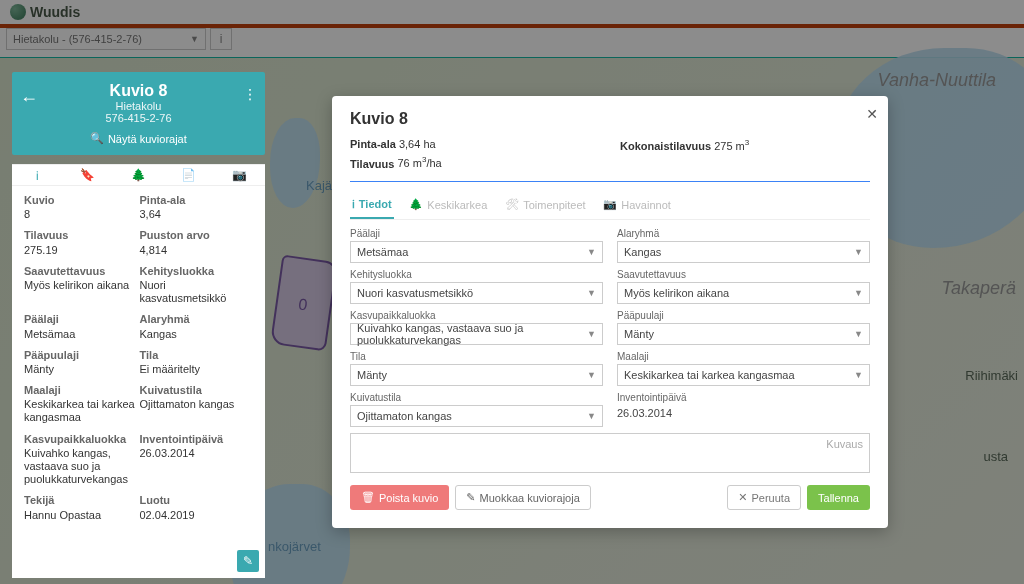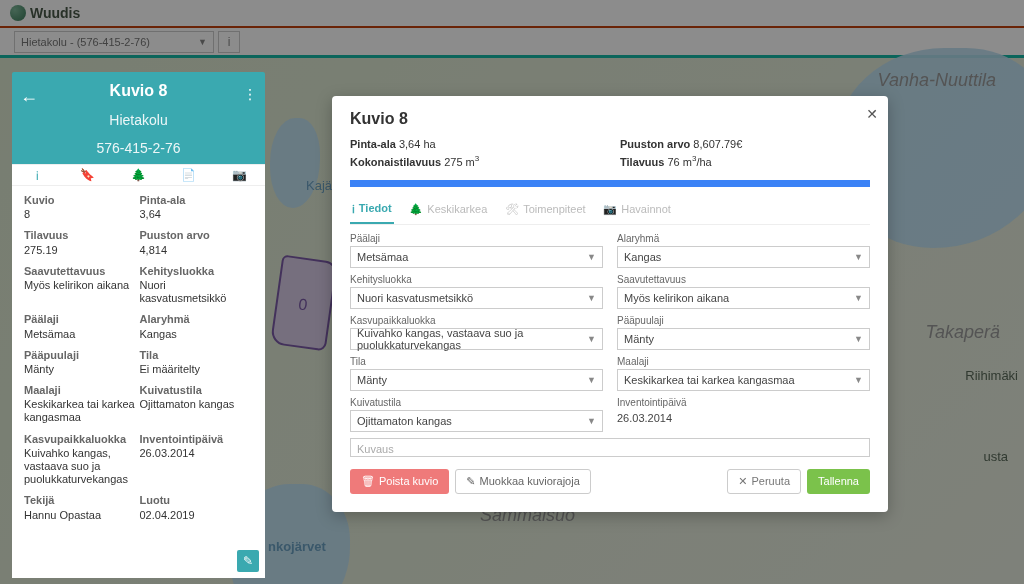--- a/index.html
+++ b/index.html
@@ -1,43 +1,43 @@
 <!DOCTYPE html>
 <html><head>
 <meta charset="utf-8">
 <style>
 * { box-sizing: border-box; margin: 0; padding: 0; font-family: -apple-system, BlinkMacSystemFont, "Segoe UI", Arial, sans-serif; }
 body { width: 1024px; height: 584px; overflow: hidden; background: #e8ece4; position: relative; }
 
 
-.topbar { height: 28px; background: #fff; border-bottom: 2px solid #c2410c; display: flex; align-items: center; padding: 0 10px; }
+.topbar { height: 28px; background: #fff; border-bottom: 4px solid #c2410c; display: flex; align-items: center; padding: 0 10px; }
 .logo { display: flex; align-items: center; font-weight: 600; color: #4a5a4a; font-size: 14px; }
 .logo-mark { width: 16px; height: 16px; border-radius: 50%; background: radial-gradient(circle at 30% 30%, #7fb89a, #3a7a5a); margin-right: 4px; }
 
 
-.searchrow { height: 30px; background: #fff; border-bottom: 3px solid #14b8a6; display: flex; align-items: center; padding: 0 14px; }
+.searchrow { height: 30px; background: #fff; border-bottom: 1px solid #14b8a6; display: flex; padding: 0 6px; }
 .combo { width: 200px; height: 22px; border: 1px solid #ccc; background: #fff; font-size: 11px; color: #777; padding: 0 6px; display: flex; align-items: center; justify-content: space-between; }
 .mini-btn { width: 22px; height: 22px; border: 1px solid #ccc; background: #fff; margin-left: 4px; display:flex; align-items:center; justify-content:center; color:#888; font-size:12px; }
 
 
 .map-area { position: absolute; top: 58px; left: 0; right: 0; bottom: 0; background:
   linear-gradient(135deg, rgba(200, 220, 180, .4) 0%, rgba(230, 235, 220, .2) 100%),
   #e6ecdf; }
 .map-label { position: absolute; font-size: 13px; color: #5a6a5a; }
 .map-label.big { font-size: 18px; font-style: italic; color: #999; }
 .lake { position: absolute; background: #bcdff2; border-radius: 50% 40% 55% 45%; opacity: .9; }
 .parcel { position: absolute; width: 56px; height: 90px; background: #d7cbe6; border: 2px solid #7a5aa6; top: 200px; left: 276px; transform: rotate(8deg); border-radius: 6px 12px 8px 14px; }
 .parcel span { font-size: 16px; color: #7a5aa6; position: absolute; top: 42%; left: 40%; }
 
 
 .sidecard { position: absolute; left: 12px; top: 72px; width: 253px; background: #3aa9b0; color: #fff; padding: 10px; border-radius: 2px; }
 .sidecard .back { position: absolute; left: 8px; top: 14px; font-size: 18px; cursor:pointer; }
 .sidecard .menu { position: absolute; right: 8px; top: 14px; font-size: 14px; cursor:pointer; }
 .sidecard h3 { text-align: center; font-weight: 600; font-size: 16px; }
-.sidecard .sub { text-align: center; font-size: 14px; opacity: .9; margin-top: 12px; }
+.sidecard .sub { text-align: center; font-size: 11px; opacity: .9; margin-top: 0; }
 .sidecard .showline { text-align: center; font-size: 11px; margin-top: 8px; display:flex; justify-content:center; align-items:center; gap:4px; }
 
 
 .toolstrip { position: absolute; left: 12px; top: 164px; width: 253px; height: 22px; background: #fff; display: flex; border-top:1px solid #eee; border-bottom:1px solid #eee; }
 .toolstrip div { flex: 1; display:flex; align-items:center; justify-content:center; color:#bbb; font-size:12px; }
 .toolstrip div.active { color:#3aa9b0; }
 
 
 .detail { position: absolute; left: 12px; top: 186px; width: 253px; bottom: 6px; background: #fff; padding: 8px 12px; font-size: 11px; overflow: hidden; }
 .detail-grid { display: grid; grid-template-columns: 1fr 1fr; gap: 8px 2px; }
@@ -45,31 +45,31 @@
 .dv { color: #333; line-height: 1.2; margin-top: 1px; }
 .edit-badge { position: absolute; right: 6px; bottom: 6px; width: 22px; height: 22px; background: #3aa9b0; color: #fff; display:flex; align-items:center; justify-content:center; font-size:12px; border-radius:2px; }
 
 
 .mask { position: absolute; inset: 0; background: rgba(0,0,0,.45); }
 
 
 .modal { position: absolute; left: 332px; top: 96px; width: 556px; background: #fff; border-radius: 4px; box-shadow: 0 4px 16px rgba(0,0,0,.25); padding: 14px 18px 18px; }
 .modal .close { position: absolute; right: 10px; top: 10px; font-size: 14px; color: #555; cursor:pointer; }
 .modal h3 { font-size: 16px; color: #333; font-weight: 600; margin-bottom: 10px; }
-.minfo { display: grid; grid-template-columns: 1fr 1fr; gap: 4px 20px; font-size: 11px; color: #333; border-bottom: 7px solid #3b82f6; padding-bottom: 12px; }
+.minfo { display: grid; grid-template-columns: 1fr 1fr; gap: 4px 20px; font-size: 11px; color: #333; border-bottom: 1px solid #3b82f6; padding-bottom: 12px; }
 .minfo span.lbl { font-weight: 600; }
 
 .tabs { display: flex; gap: 14px; margin-top: 10px; border-bottom: 1px solid #eee; font-size: 11px; }
 .tab { padding: 4px 2px 6px; color: #bbb; display:flex; align-items:center; gap:4px; }
 .tab.active { color: #3aa9b0; border-bottom: 2px solid #3aa9b0; font-weight: 600; }
 
 .form { display: grid; grid-template-columns: 1fr 1fr; gap: 6px 14px; margin-top: 8px; font-size: 11px; }
 .field label { color: #666; font-size: 10px; display:block; margin-bottom: 2px; }
 .select, .tbox { width: 100%; height: 22px; border: 1px solid #ccc; background: #fff; font-size: 11px; color: #444; padding: 0 6px; display:flex; align-items:center; justify-content:space-between; }
-.tbox.big { height: 19px; align-items: flex-start; padding-top: 4px; color:#aaa; }
+.tbox.big { height: 40px; align-items: flex-start; padding-top: 4px; color:#aaa;justify-content:flex-end; }
 .static-val { font-size: 11px; color: #444; padding-top: 2px; }
 
 .modal-footer { display:flex; justify-content:space-between; margin-top: 12px; align-items: center; }
 .btn { font-size: 11px; padding: 5px 10px; border-radius: 3px; border: 1px solid transparent; display:flex; align-items:center; gap:4px; cursor:pointer; }
 .btn-danger { background: #ef7a7a; color: #fff; }
 .btn-plain { background: #fff; border-color: #ccc; color: #666; margin-left: 6px; }
 .btn-cancel { background: #fff; border-color: #ccc; color: #777; margin-right: 6px; }
 .btn-success { background: #7bc24b; color: #fff; text-align: right; }
 .footer-left { display:flex; }
 .footer-right { display:flex; }
@@ -96,25 +96,25 @@
 </div>
 
 <div class="map-area">
   <div class="lake" style="top:60px; left:270px; width:50px; height:90px;"></div>
   <div class="lake" style="top:-10px; right:-30px; width:220px; height:200px;"></div>
   <div class="lake" style="bottom:-40px; left:230px; width:120px; height:140px;"></div>
   <div class="parcel">
       <span>0</span>
     </div>
   <div class="map-label big" style="top:12px; right:28px;">Vanha-Nuuttila</div>
-  <div class="map-label big" style="top:220px; right:24px;margin-top:44px;">Takaperä</div>
+  <div class="map-label big" style="top:220px; right:8px;">Takaperä</div>
   <div class="map-label" style="top:310px; right:6px;">Riihimäki</div>
   <div class="map-label big" style="bottom:58px; left:480px;">Sammalsuo</div>
   <div class="map-label" style="top:120px; left:268px; color:#6ba0c2;margin-left:38px;">Kajärvi</div>
-  <div class="map-label" style="bottom:30px; left:268px; color:#6ba0c2;font-weight:bold;">nkojärvet</div>
+  <div class="map-label" style="bottom:30px; left:268px; color:#6ba0c2;">nkojärvet</div>
   <div class="map-label" style="bottom:120px; right:16px;">usta</div>
 </div>
 
 <div class="mask"></div>
 
 <div class="sidecard">
   <span class="back">←</span>
   <span class="menu">⋮</span>
   <h3>Kuvio 8</h3>
   <div class="sub">Hietakolu</div>
@@ -202,21 +202,20 @@
   </div>
   <div class="edit-badge">✎</div>
 </div>
 
 <div class="modal">
   <span class="close">✕</span>
   <h3>Kuvio 8</h3>
 
   <div class="minfo">
     <div><span class="lbl">Pinta-ala</span> <span>3,64 ha</span></div>
-    <div><span class="lbl">Puuston arvo</span> <span>8,607.79€</span></div>
     <div><span class="lbl">Kokonaistilavuus</span> <span><span>275 m</span><sup>3</sup></span></div>
     <div><span class="lbl">Tilavuus</span> <span><span>76 m</span><sup>3</sup><span>/ha</span></span></div>
   </div>
 
   <div class="tabs">
     <div class="tab active">
         <span>ℹ</span>
         <span>Tiedot</span>
       </div>
     <div class="tab">

